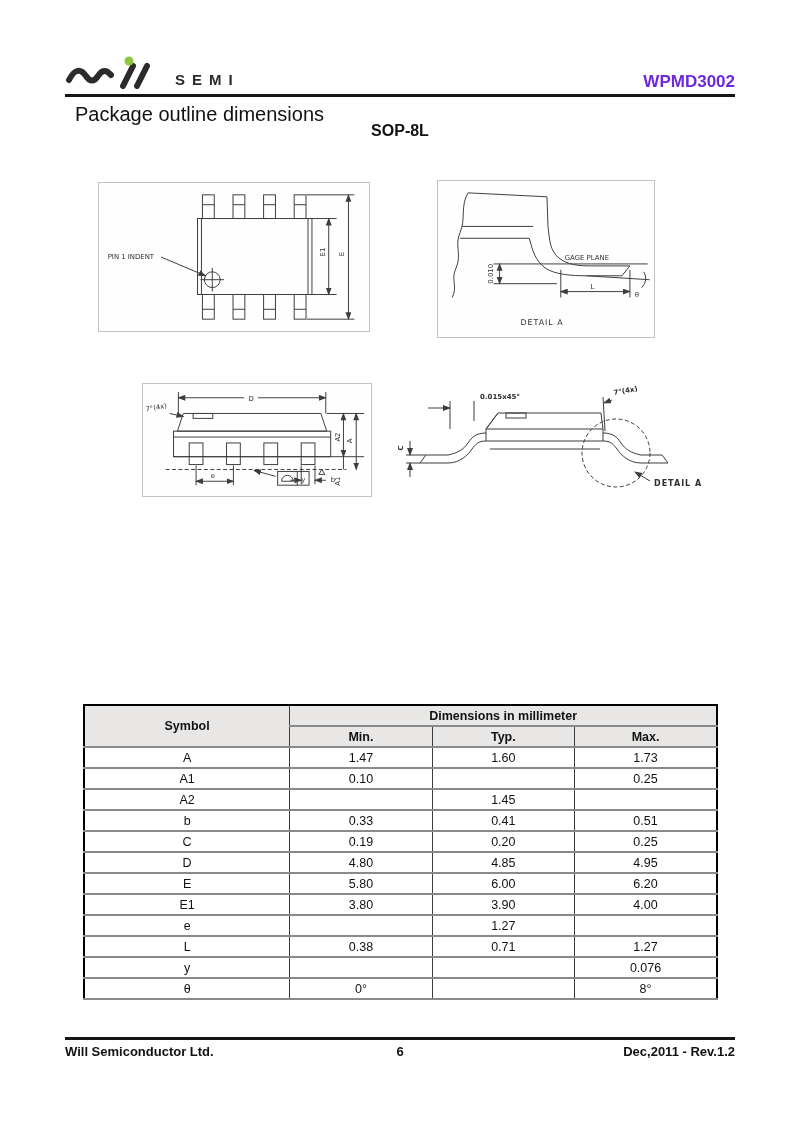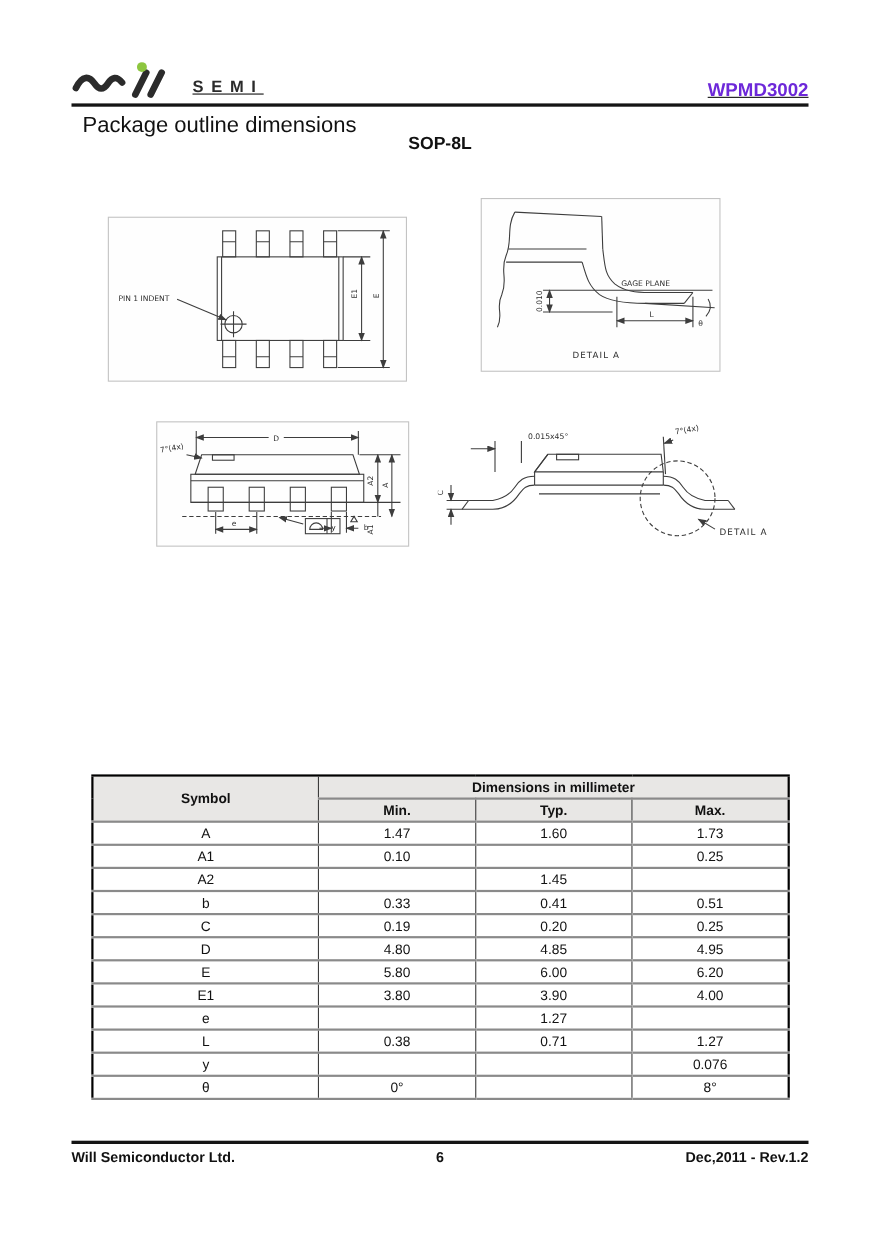--- a/index.html
+++ b/index.html
@@ -4,35 +4,35 @@
 <style>
   * { margin:0; padding:0; box-sizing:border-box; }
   html,body { background:#ffffff; }
   .page {
     position:relative; width:800px; height:1132px; background:#fff;
     font-family:"Liberation Sans","DejaVu Sans",sans-serif; color:#111;
     overflow:hidden;
   }
   
   .header { position:absolute; left:65px; top:50px; width:670px; height:47px;
-    border-bottom:3px solid #151515; display:flex; align-items:flex-end; justify-content:space-between;text-decoration:underline; }
+    border-bottom:3px solid #151515; display:flex; align-items:flex-end; justify-content:space-between; }
   .logo-wrap { display:flex; align-items:flex-end; gap:10px; padding-bottom:4px; }
   .logo-mark { display:block; }
   .logo-semi { font-size:15px; font-weight:bold; letter-spacing:7px; color:#2b2b2b; padding-bottom:2px; }
   .part-no { font-size:17px; font-weight:bold; color:#6d28d9; padding-bottom:2px; }
   
   .section-title { position:absolute; left:75px; top:103px; font-size:20px; font-weight:normal; }
   .pkg-title { position:absolute; left:0; top:122px; width:800px; text-align:center; font-size:16px; font-weight:bold; }
   
   .draw-box { position:absolute; border:1px solid #c3c3c3; background:#fefefe; }
   .draw-plain { position:absolute; }
-  #d1 { left:98px;  top:182px; width:272px; height:150px;margin-top:15px; }
+  #d1 { left:98px;  top:182px; width:272px; height:150px; }
   #d2 { left:437px; top:180px; width:218px; height:158px; }
   #d3 { left:142px; top:383px; width:230px; height:114px; }
-  #d4 { left:398px; top:383px; width:322px; height:118px; }
+  #d4 { left:398px; top:383px; width:322px; height:118px;font-weight:bold; }
   svg { display:block; width:100%; height:100%; }
   svg line, svg path, svg rect, svg polygon, svg circle {
     stroke:#3d3d3d; stroke-width:1; fill:none; }
   svg .fil { fill:#3d3d3d; stroke:none; }
   svg text { stroke:none; fill:#2e2e2e; font-family:"DejaVu Sans",sans-serif; font-size:7px; }
   svg text.cap { font-size:8px; letter-spacing:1px; }
   svg .dash { stroke-dasharray:4 2.5; }
   
   .dim-table { position:absolute; left:83px; top:704px; width:635px;
     border-collapse:collapse; table-layout:fixed; font-size:12.5px; }

